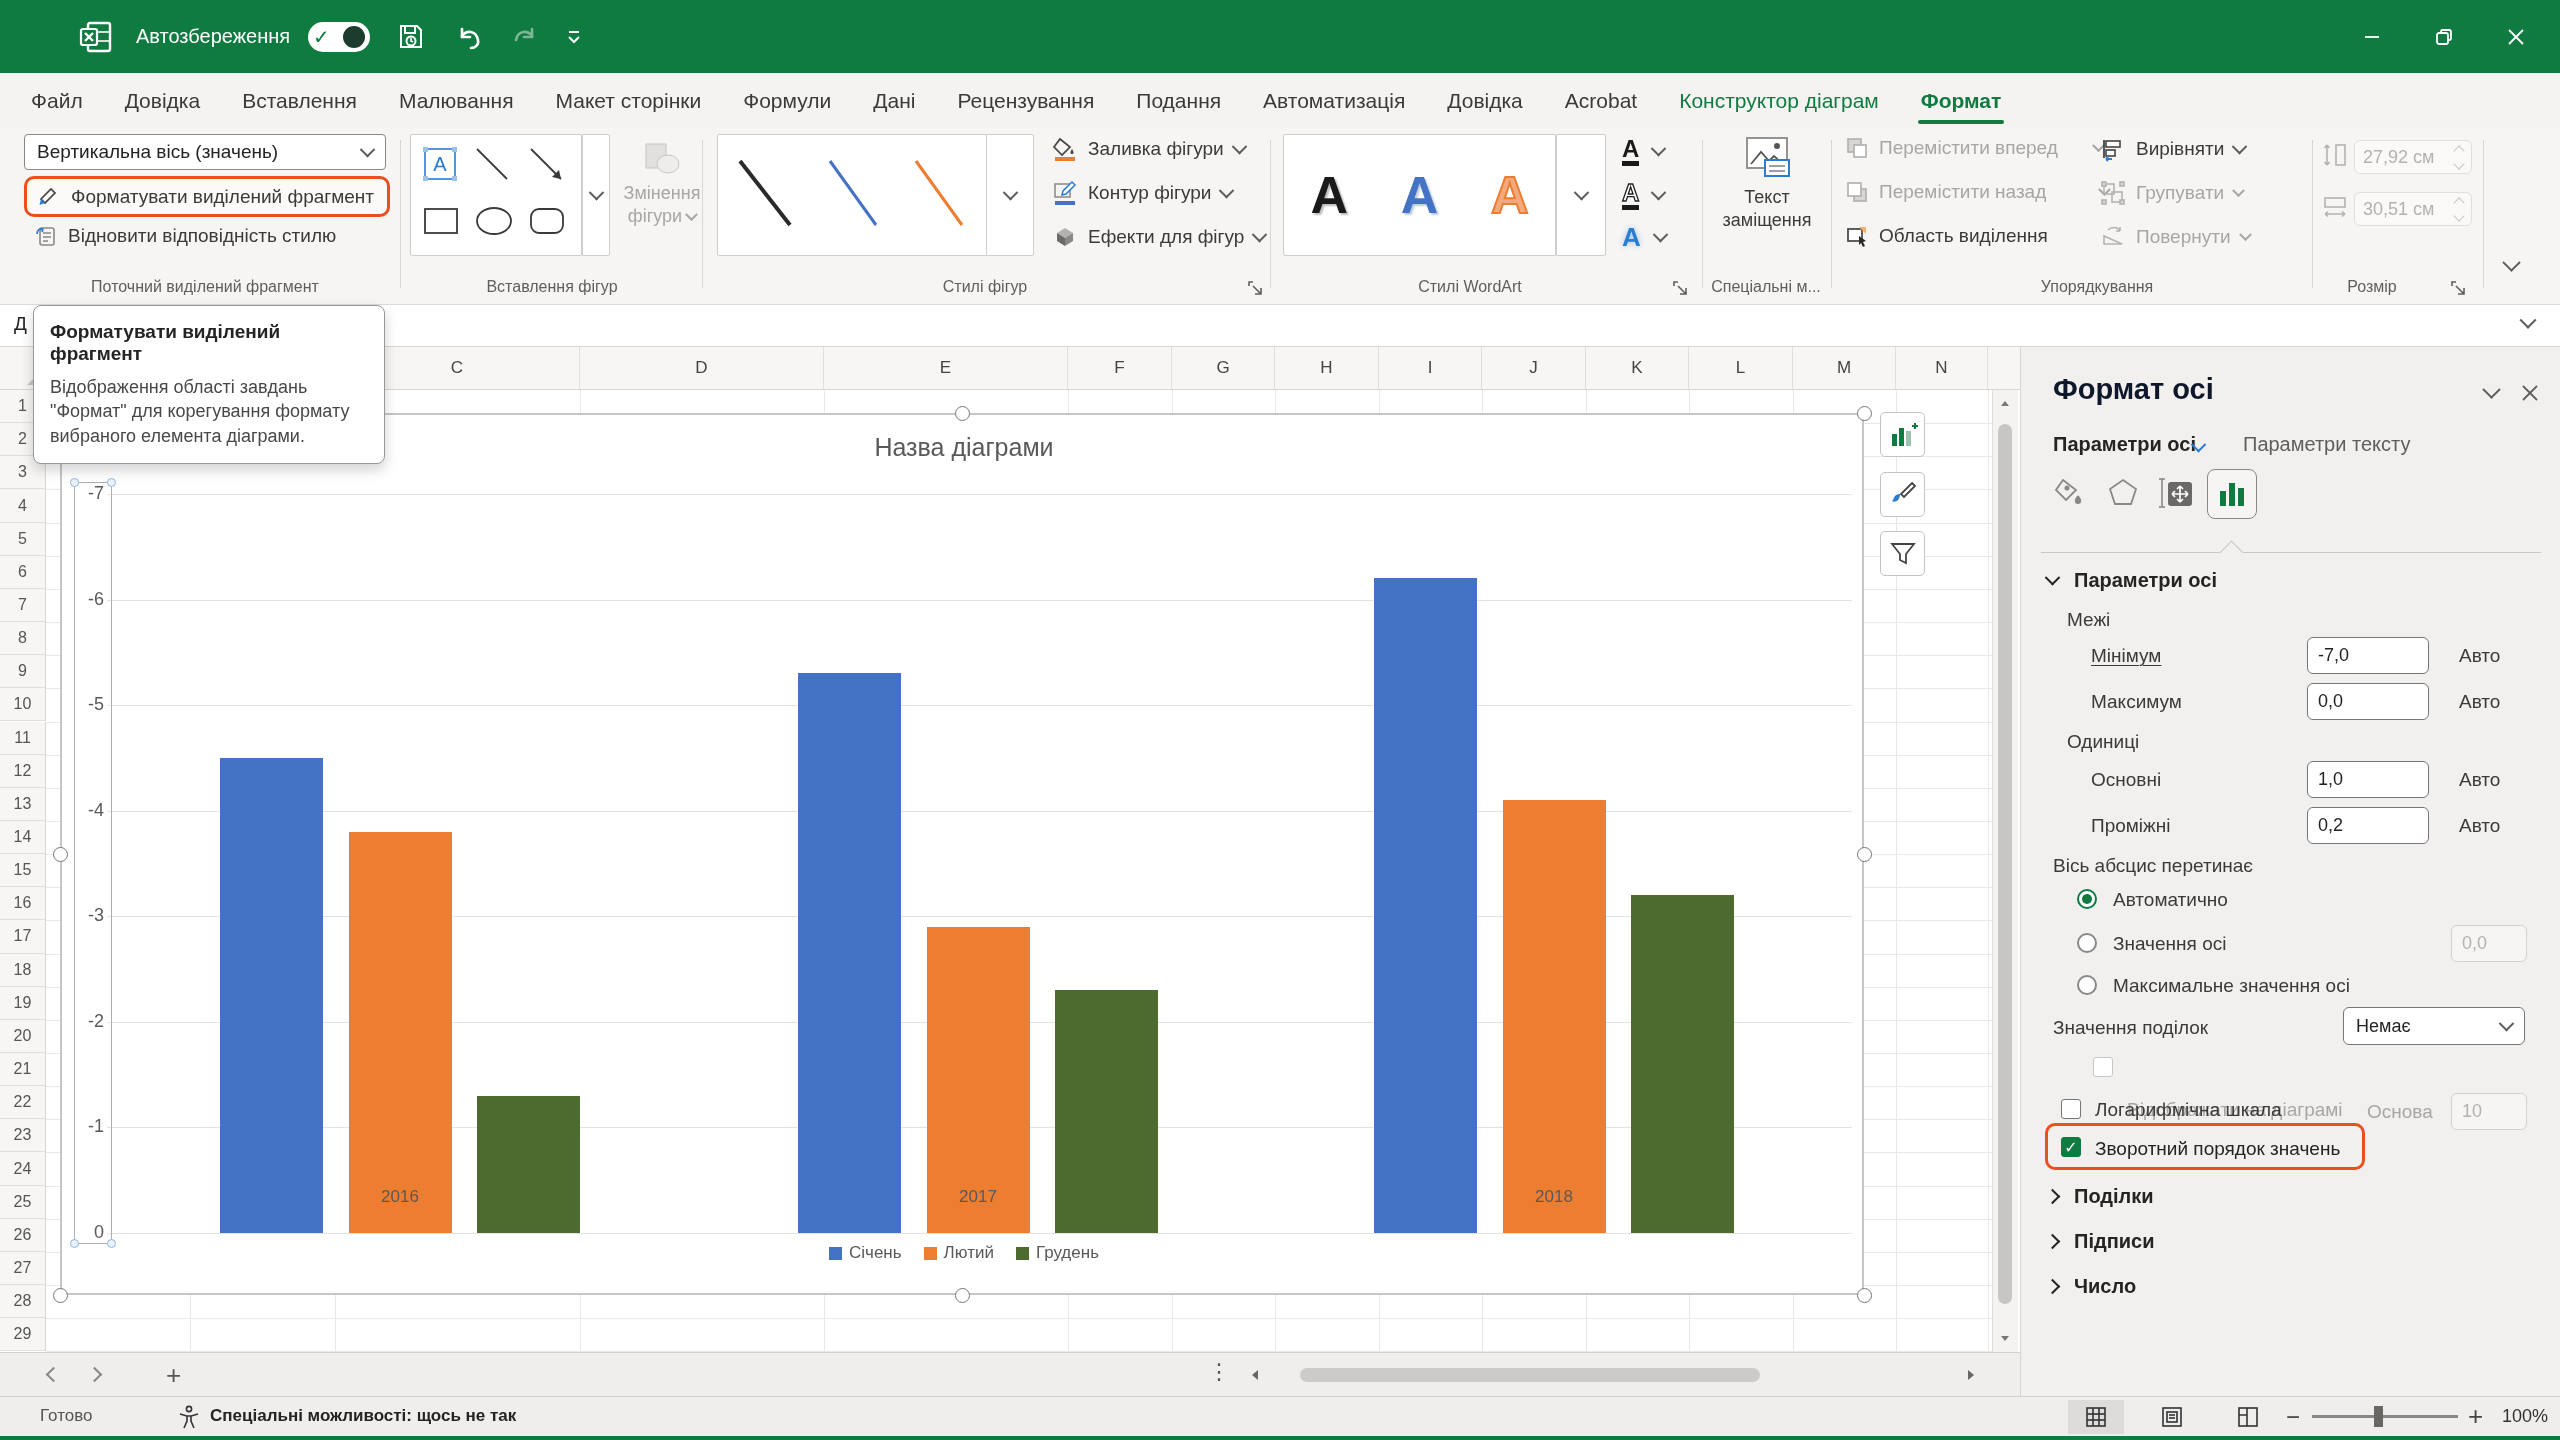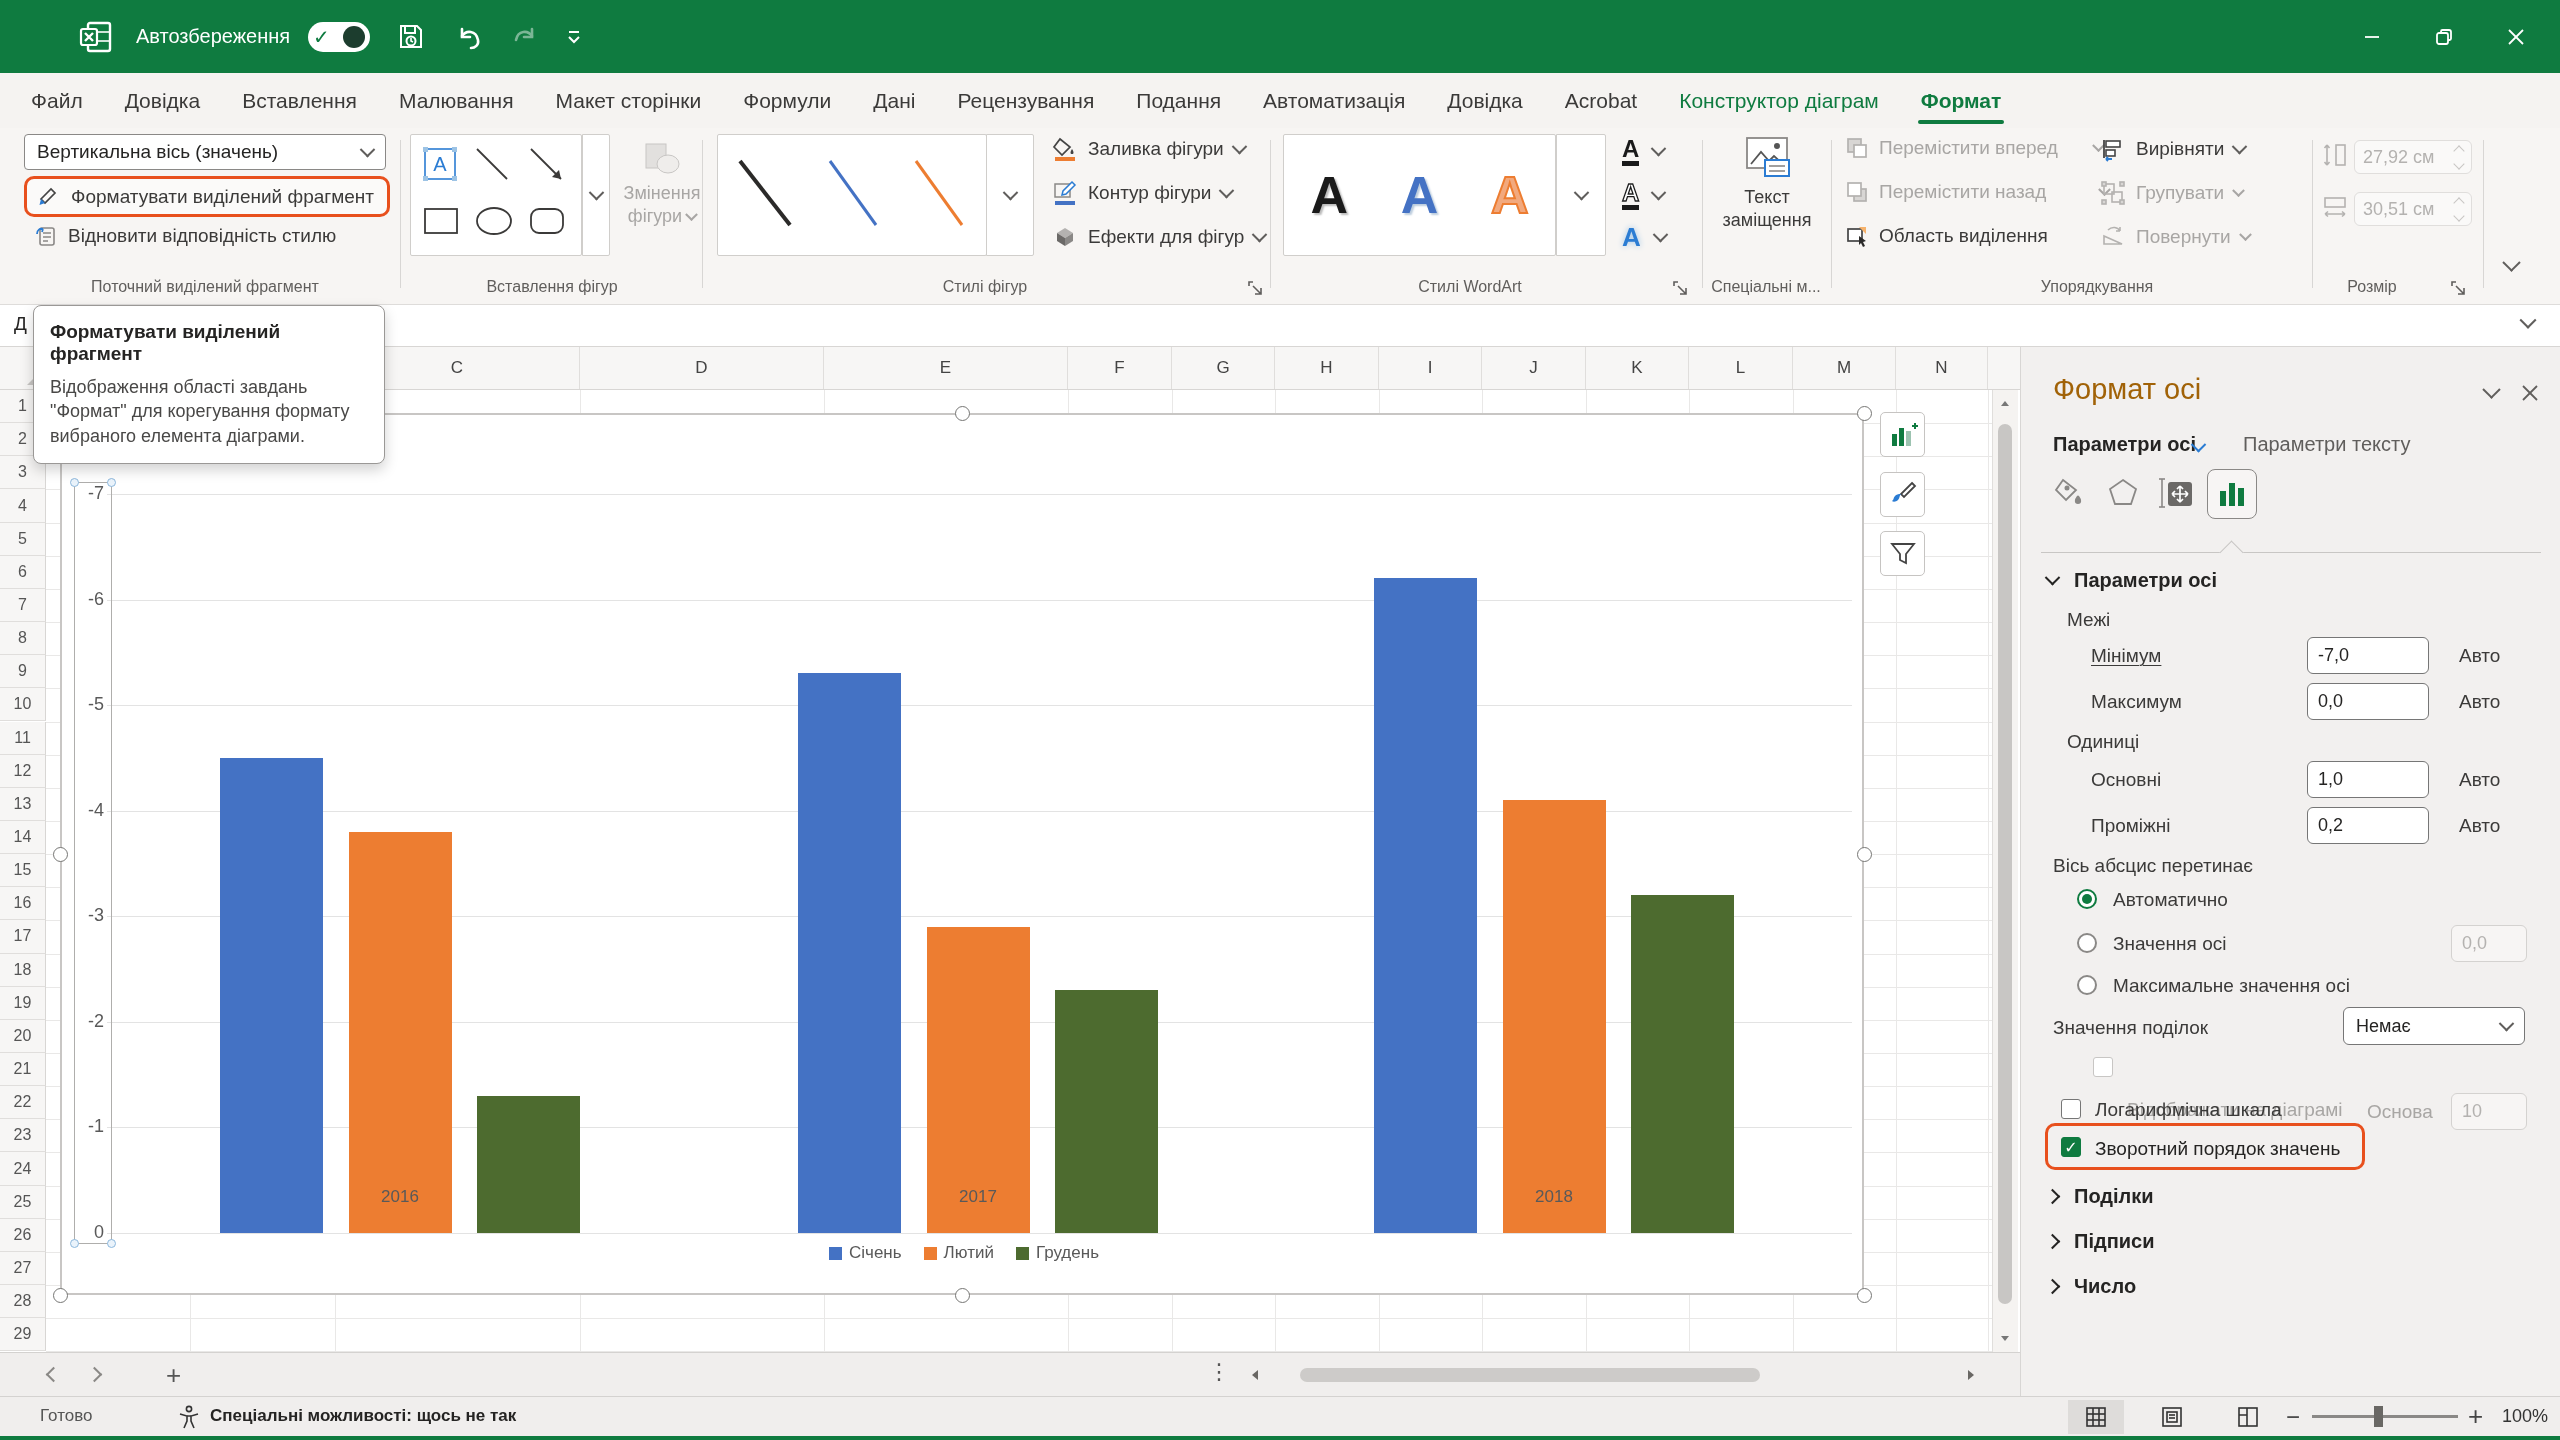--- a/index.html
+++ b/index.html
@@ -85,21 +85,21 @@
                   display:flex;align-items:center;justify-content:center;box-sizing:border-box;}
 
   
   #tooltip{left:33px;top:305px;width:352px;background:#fff;border:1.5px solid #9A9896;border-radius:8px;z-index:40;
            box-shadow:0 6px 14px rgba(0,0,0,.18);padding:15px 16px;box-sizing:border-box;}
   #tooltip h4{margin:0 0 10px 0;font-size:19px;color:#252423;}
   #tooltip p{margin:0;font-size:18px;color:#494847;line-height:1.35;}
 
   
   #pane{left:2020px;top:347px;width:540px;height:1049px;background:#F2F0EF;border-left:1px solid #D8D6D4;box-sizing:border-box;}
-  #pane h2{position:absolute;left:32px;top:26px;margin:0;font-size:29px;font-weight:normal;color:#a16207;}
+  #pane h2{position:absolute;left:32px;top:26px;margin:0;font-size:29px;font-weight:bold;color:#0f172a;}
   .pane-tab{position:absolute;top:86px;font-size:20px;}
   .pane-icon{position:absolute;top:122px;width:48px;height:48px;display:flex;align-items:center;justify-content:center;}
   #pane-divider{position:absolute;left:20px;top:205px;width:500px;height:1px;background:#C8C6C4;}
   .notch{position:absolute;top:197px;width:16px;height:16px;background:#F2F0EF;border-left:1px solid #C8C6C4;border-top:1px solid #C8C6C4;transform:rotate(45deg);}
   .p-label{position:absolute;font-size:19px;color:#3B3A39;white-space:nowrap;}
   .p-bold{font-weight:bold;color:#252423;}
   .p-input{position:absolute;width:122px;height:37px;background:#fff;border:1px solid #767676;border-radius:6px;font-size:18px;color:#252423;
            display:flex;align-items:center;padding:0 10px;box-sizing:border-box;}
   .p-input.dis{background:#F7F5F4;border-color:#D4D2D0;color:#B4B2B0;}
   .p-auto{position:absolute;font-size:19px;color:#3B3A39;}
@@ -577,20 +577,21 @@
           <path d="M2 8 l4 -5 l4 5 z" fill="#777"></path>
         </svg>
       <div class="thumb"></div>
       <svg class="scroll-arrow" style="bottom:8px" width="12" height="12" viewBox="0 0 12 12">
           <path d="M2 4 l4 5 l4 -5 z" fill="#777"></path>
         </svg>
     </div>
   </div>
 
   <div id="chart" class="abs">
+    <div id="chart-title">Назва діаграми</div>
     <div id="chart-grid">
         <div class="cgrid" style="top: 79.003px;"></div>
         <div class="cgrid" style="top: 184.574px;"></div>
         <div class="cgrid" style="top: 290.145px;"></div>
         <div class="cgrid" style="top: 395.716px;"></div>
         <div class="cgrid" style="top: 501.287px;"></div>
         <div class="cgrid" style="top: 606.858px;"></div>
         <div class="cgrid" style="top: 712.429px;"></div>
         <div class="cgrid" style="top: 818px;"></div>
       </div>

